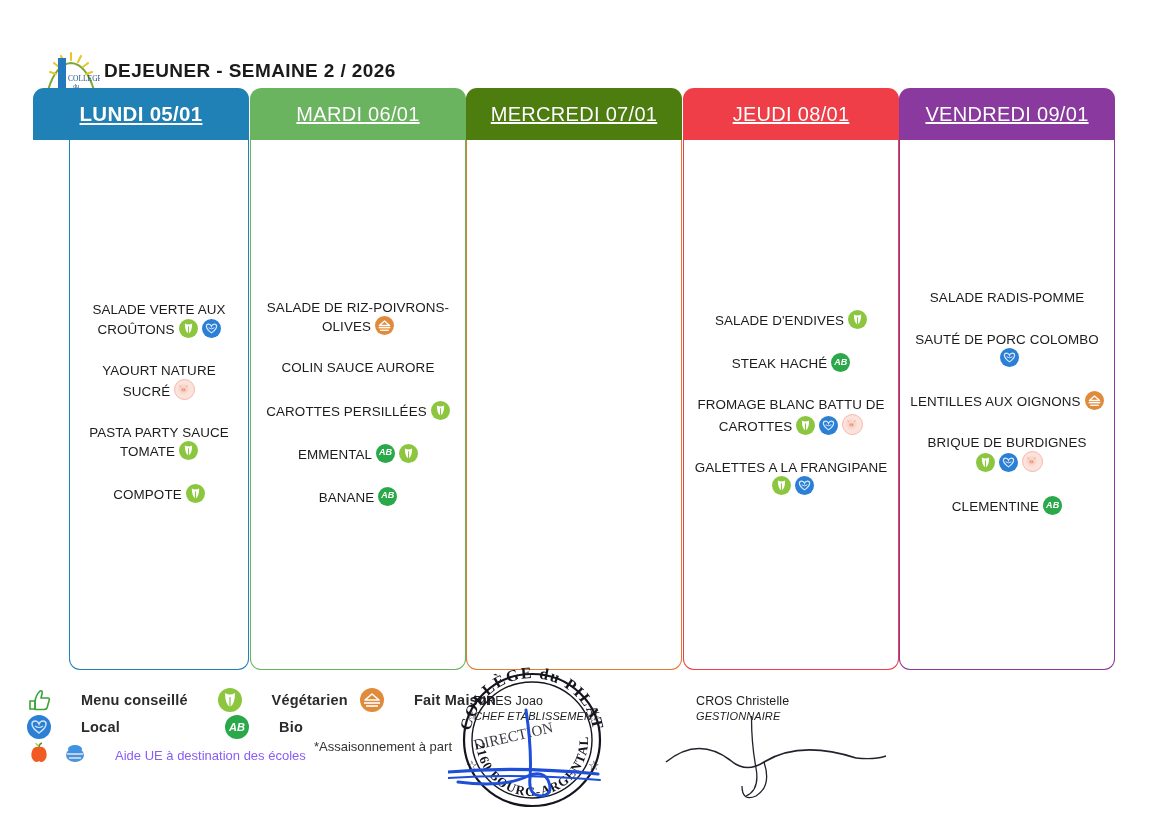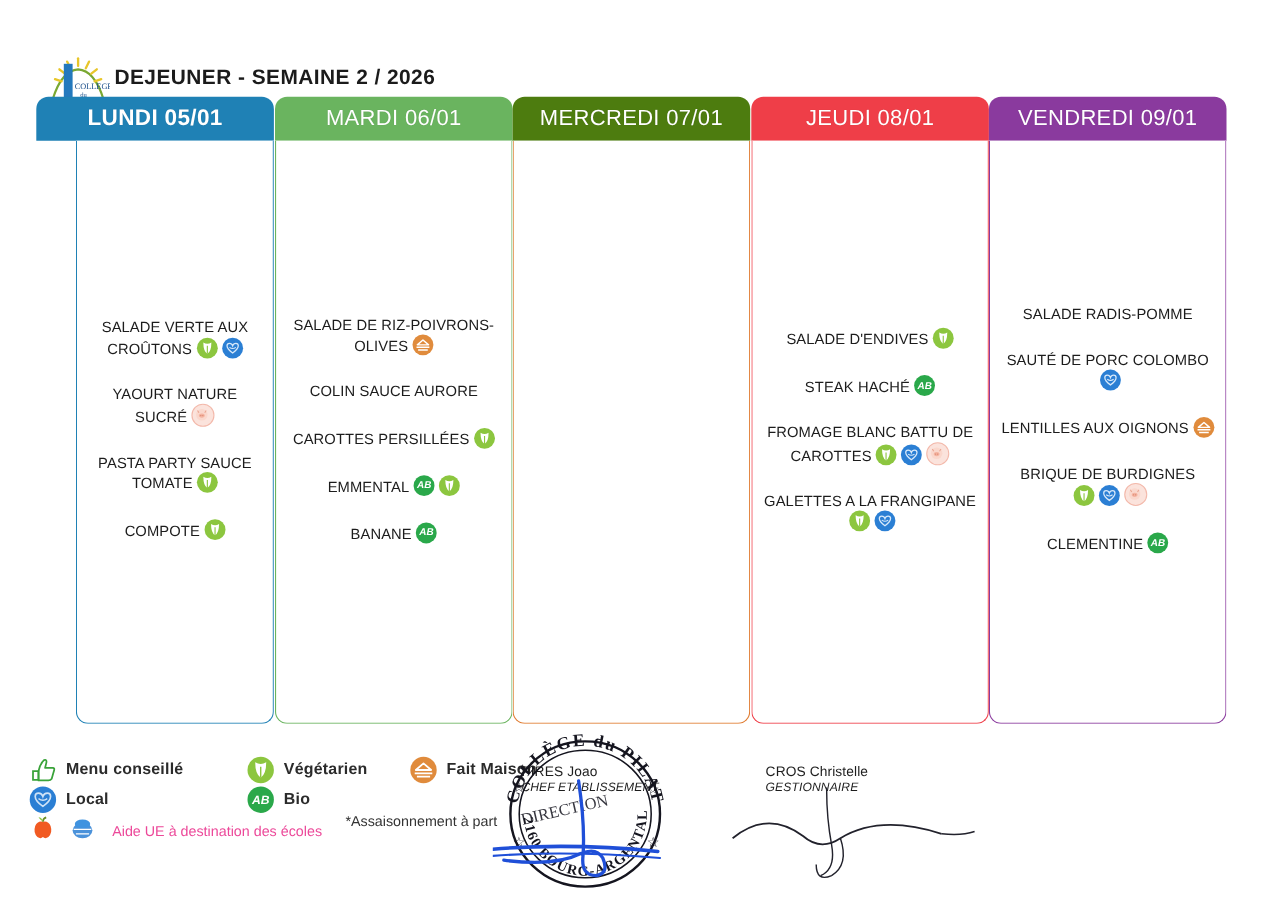--- a/index.html
+++ b/index.html
@@ -24,24 +24,25 @@
   
   .board{position:absolute;left:0;top:88px;width:100%;height:590px;}
   .col{position:absolute;top:0;width:216px;height:584px;}
   .col-0{left:33px;}
   .col-1{left:250px;}
   .col-2{left:466px;}
   .col-3{left:683px;}
   .col-4{left:899px;}
 
   .dayhead{
-    position:relative;height:40px;border-radius:11px 11px 0 0;
+    position:relative;height:52px;border-radius:11px 11px 0 0;
     display:flex;align-items:center;justify-content:center;
     color:#ffffff;font-size:20px;letter-spacing:.3px;
     text-shadow:0 0 1px rgba(0,0,0,.15);
+    text-decoration:underline;
   }
   .dayhead.bold{font-weight:bold;font-size:20.5px;}
   .daybody{
     position:relative;height:530px;
     border:1.3px solid;border-top:none;
     border-radius:0 0 11px 11px;
     background:#fff;
     display:flex;flex-direction:column;
     justify-content:center;
     padding:6px 10px 10px;box-sizing:border-box;
@@ -68,30 +69,30 @@
 
   .b-bio .lbl{
     position:absolute;left:0;right:0;top:50%;transform:translateY(-50%);
     text-align:center;font-size:9px;font-weight:bold;color:#fff;
     font-family:"Liberation Sans",sans-serif;font-style:italic;
   }
 
   
   .legend{position:absolute;left:26px;top:686px;width:470px;}
   .lgrow{display:flex;align-items:center;height:27px;}
-  .lgitem{display:flex;align-items:center;}
+  .lgitem{display:flex;align-items:center;gap:21px;}
   .lgitem .ic{width:26px;height:26px;position:relative;flex:none;}
   .lgitem .lb{
     margin-left:8px;font-size:14.5px;font-weight:bold;color:#2b2b2b;
     letter-spacing:.2px;white-space:nowrap;
   }
   .lgitem.w1{width:198px;}
   .lgitem.w2{width:148px;}
   .lg3{display:flex;align-items:center;height:30px;}
-  .lg3 .note{margin-left:14px;font-size:13px;color:#ec4899;font-weight:normal;}
+  .lg3 .note{margin-left:27px;font-size:13px;color:#8b5cf6;font-weight:normal;}
   .aster{
     position:absolute;left:314px;top:739px;font-size:13px;color:#333;
     white-space:nowrap;
   }
 
   
   .sig-left{position:absolute;left:474px;top:694px;width:190px;}
   .sig-right{position:absolute;left:696px;top:694px;width:200px;}
   .sig-name{font-size:12.5px;color:#1d1d1d;letter-spacing:.1px;}
   .sig-role{font-size:11px;font-style:italic;color:#1d1d1d;letter-spacing:.1px;margin-top:2px;}

